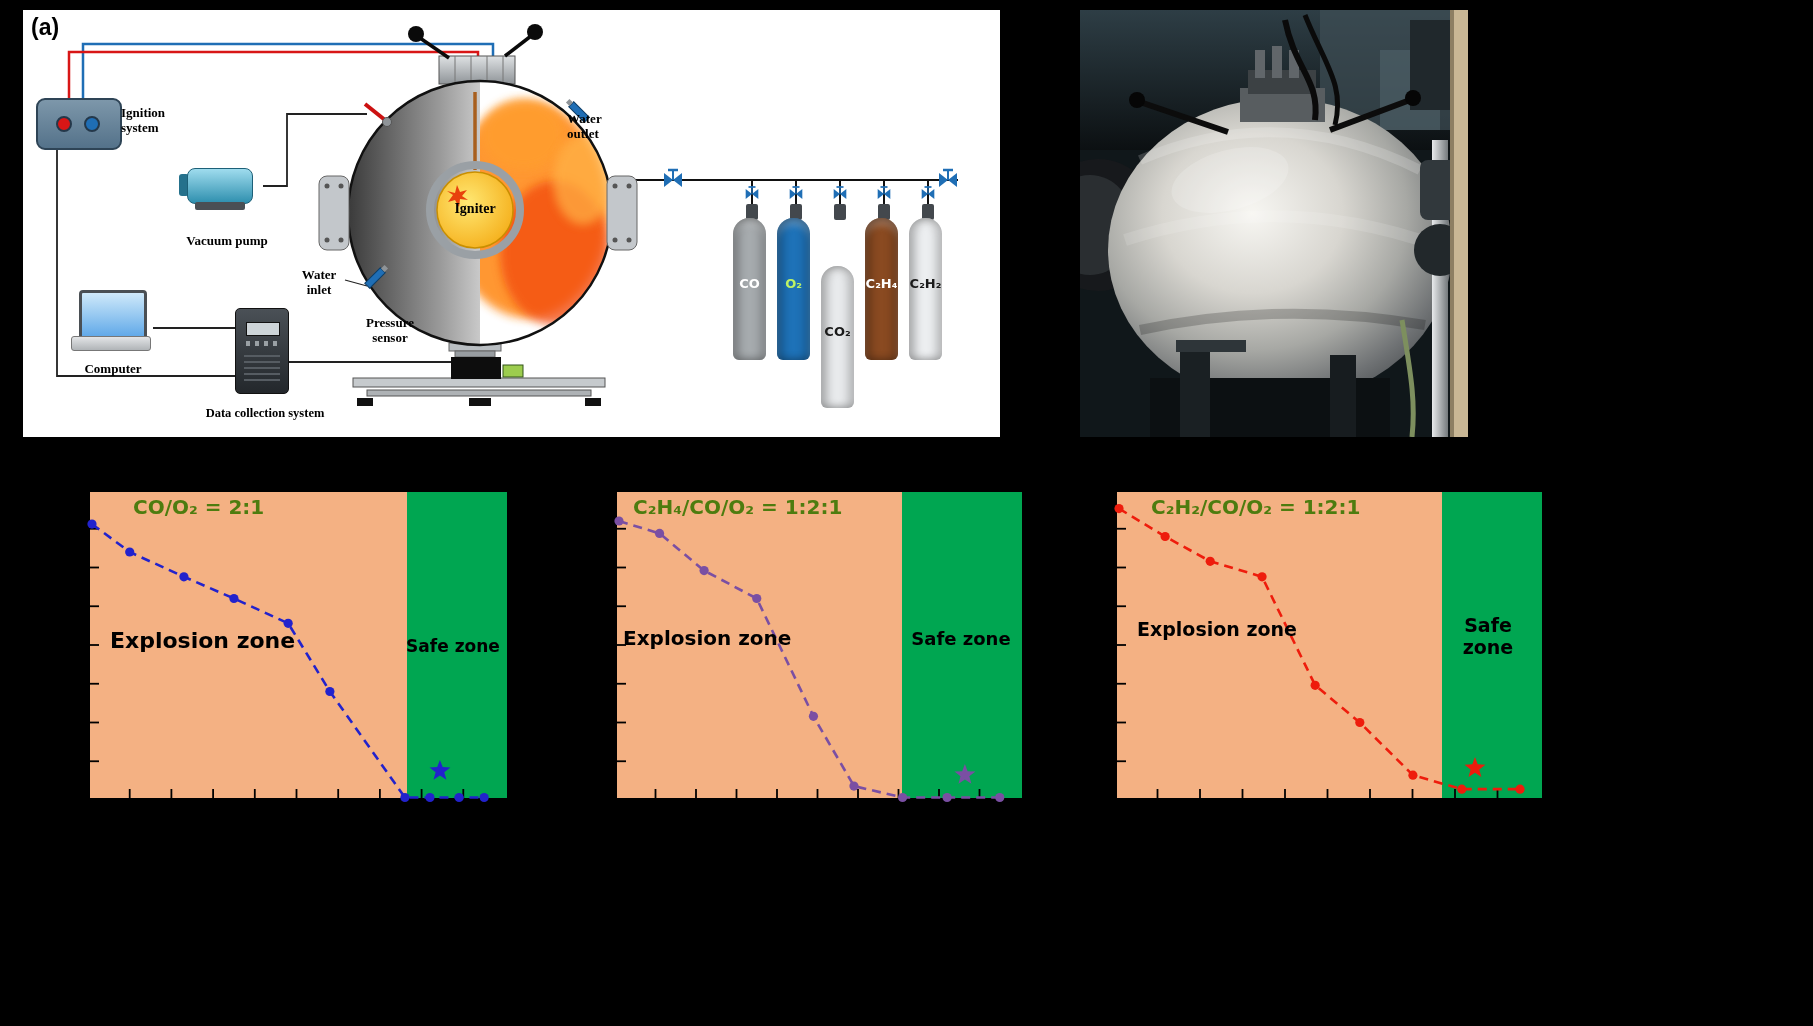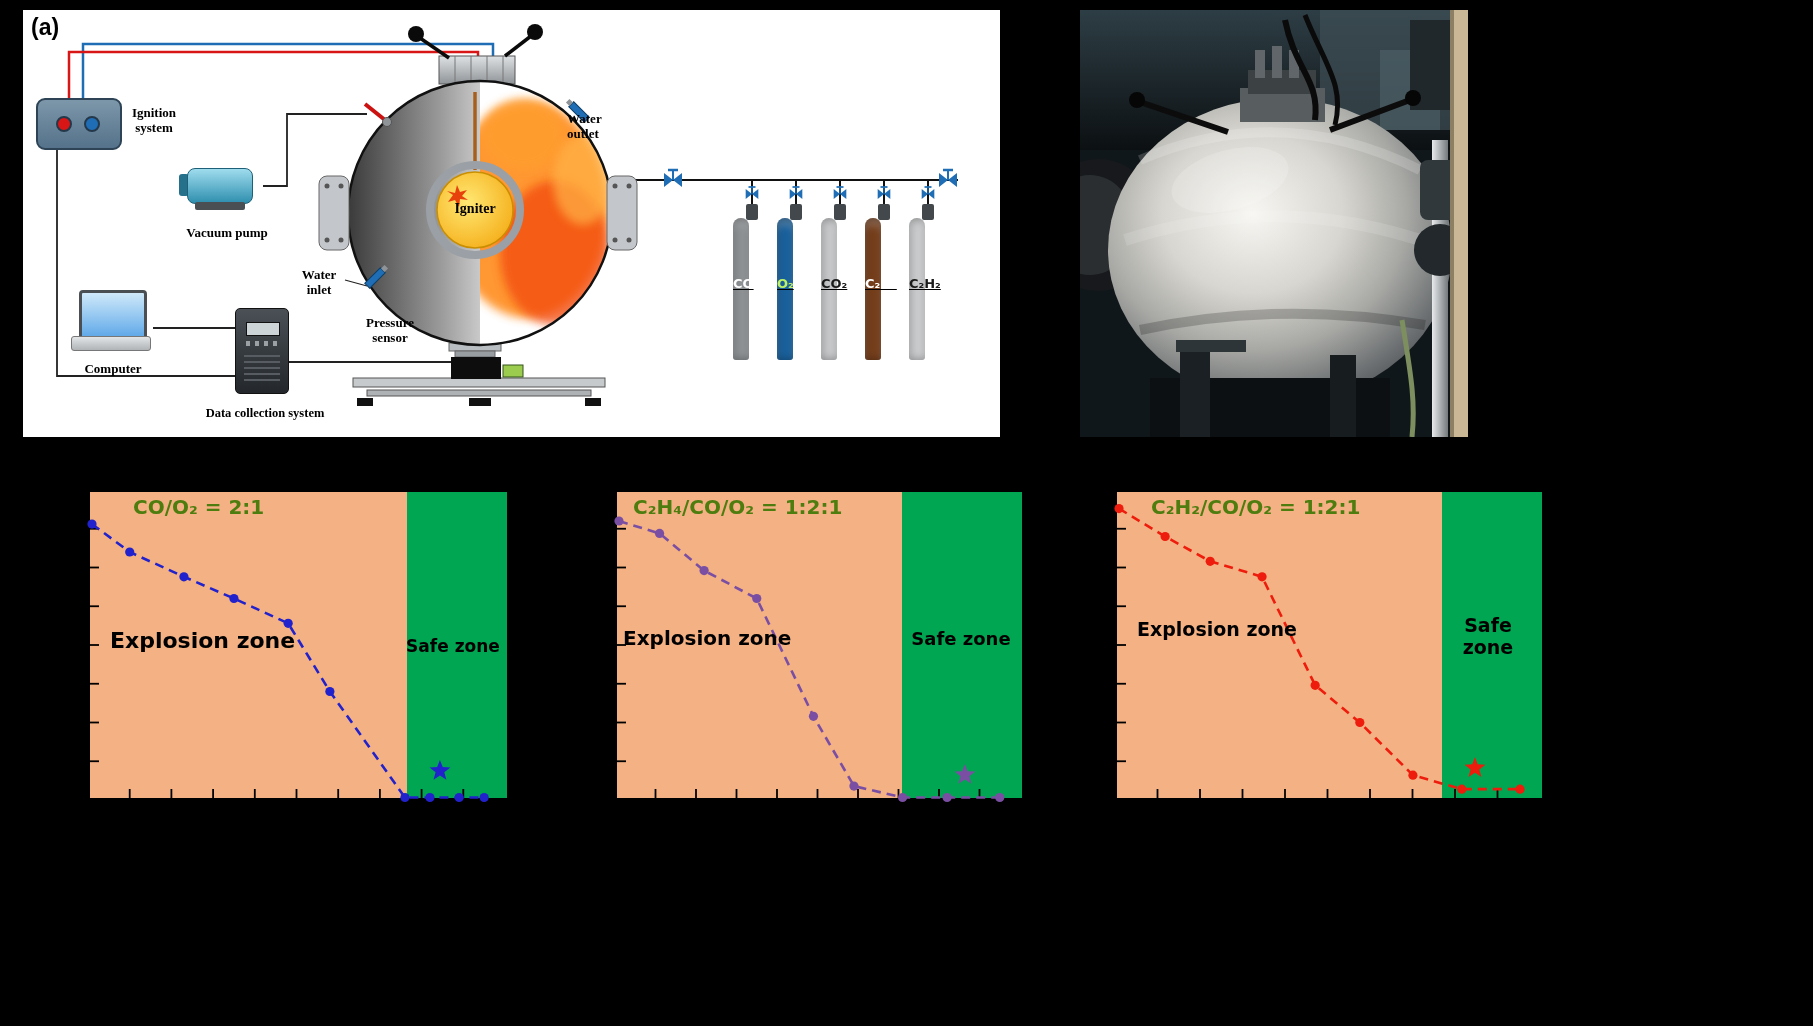--- a/index.html
+++ b/index.html
@@ -4,22 +4,22 @@
 <style>
   html,body{margin:0;padding:0;background:#000;}
   #root{position:relative;width:1813px;height:1026px;background:#000;overflow:hidden;
         font-family:"Liberation Sans",sans-serif;}
 
   
   #panelA{position:absolute;left:23px;top:10px;width:977px;height:427px;background:#fff;}
   #schematic{position:absolute;left:0;top:0;}
   .plabel{position:absolute;font:bold 13px "Liberation Serif",serif;color:#000;line-height:1.12;}
   #panel-tag{position:absolute;left:8px;top:4px;font:bold 23px "Liberation Sans",sans-serif;color:#000;}
-  #lbl-ignition{left:98px;top:96px;width:66px;text-align:center;}
-  #lbl-pump{left:148px;top:216px;width:112px;text-align:center;}
+  #lbl-ignition{left:98px;top:96px;width:66px;}
+  #lbl-pump{left:148px;top:224px;width:112px;text-align:center;}
   #lbl-outlet{left:544px;top:102px;width:56px;font-family:Liberation Serif, serif;}
   #lbl-inlet{left:272px;top:258px;width:48px;text-align:center;}
   #lbl-pressure{left:330px;top:306px;width:74px;text-align:center;}
   #lbl-igniter{left:422px;top:191px;width:60px;text-align:center;font-size:14px;}
   #lbl-computer{left:54px;top:352px;width:72px;text-align:center;}
   #lbl-dcs{left:152px;top:396px;width:180px;text-align:center;font-size:12.5px;white-space:nowrap;}
 
   #ignition-box{position:absolute;left:13px;top:88px;width:82px;height:48px;
     background:linear-gradient(180deg,#7d97aa,#54728a);border:2px solid #2e4456;border-radius:9px;}
   #ignition-box .dot{position:absolute;width:12px;height:12px;border-radius:50%;border:2px solid #24384a;top:16px;}
@@ -37,23 +37,23 @@
     background:linear-gradient(180deg,#e3e5e7,#b0b4b7);}
 
   #tower{position:absolute;left:212px;top:298px;width:52px;height:84px;background:linear-gradient(180deg,#4a5056,#23272b);
     border:1px solid #111;border-radius:5px;}
   #tower .t-screen{position:absolute;left:10px;top:13px;width:32px;height:12px;background:#cdd4d8;border:1px solid #111;}
   #tower .t-dots{position:absolute;left:10px;top:32px;width:32px;height:5px;
     background:repeating-linear-gradient(90deg,#9aa0a4 0 4px,transparent 4px 9px);}
   #tower .t-vents{position:absolute;left:8px;top:46px;width:36px;height:30px;
     background:repeating-linear-gradient(180deg,#565c62 0 2px,transparent 2px 6px);}
 
-  .cylinder{position:absolute;top:208px;width:16px;height:142px;border-radius:16px 16px 6px 6px;
-    box-shadow:inset 6px 0 8px rgba(0,0,0,.28), inset -6px 0 8px rgba(0,0,0,.22), inset 0 8px 6px rgba(255,255,255,.25);text-decoration:underline;}
-  #cyl0{left:710px;} #cyl1{left:754px;} #cyl2{left:798px;} #cyl3{left:842px;} #cyl4{left:886px;}
+  .cylinder{position:absolute;top:208px;width:33px;height:142px;border-radius:16px 16px 6px 6px;
+    box-shadow:inset 6px 0 8px rgba(0,0,0,.28), inset -6px 0 8px rgba(0,0,0,.22), inset 0 8px 6px rgba(255,255,255,.25);}
+  #cyl0{left:710px;} #cyl1{left:754px;} #cyl2{left:798px;margin-top:48px;} #cyl3{left:842px;} #cyl4{left:886px;}
   .cyl-label{margin-top:58px;text-align:center;font:bold 13px "DejaVu Sans",sans-serif;}
 
   
   #photo{position:absolute;left:1080px;top:10px;width:388px;height:427px;}
 
   
   .chart{position:absolute;height:310px;}
   #chart0{left:88px;top:490px;width:417px;}
   #chart1{left:615px;top:490px;width:405px;}
   #chart2{left:1115px;top:490px;width:425px;}

